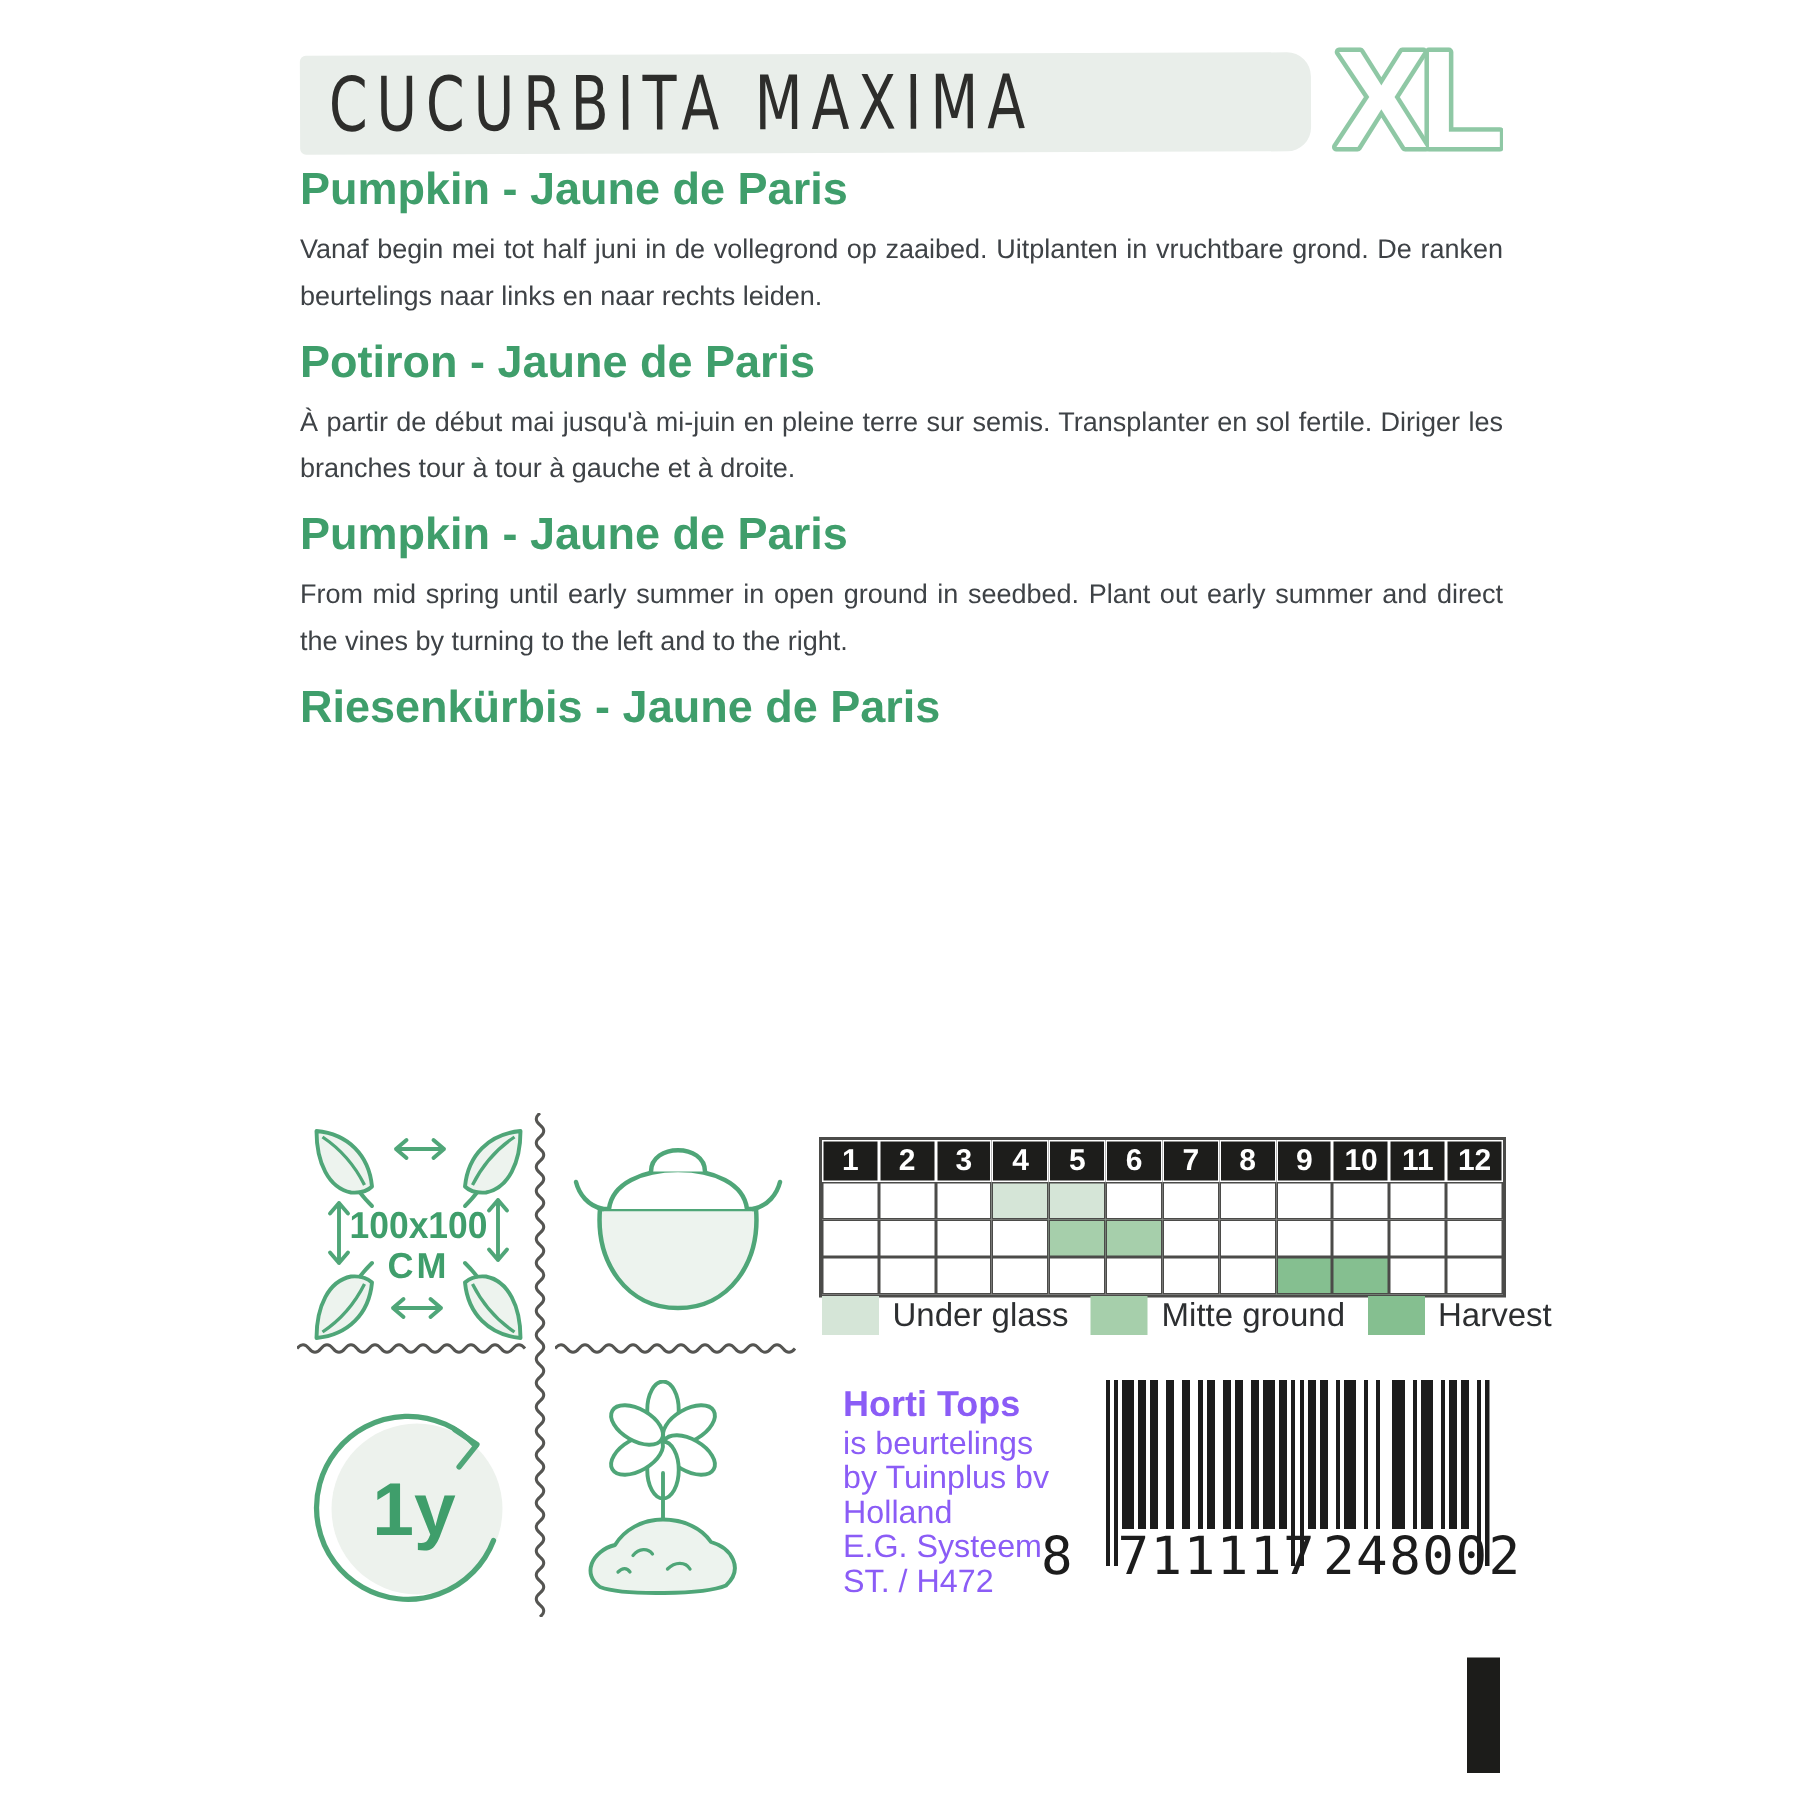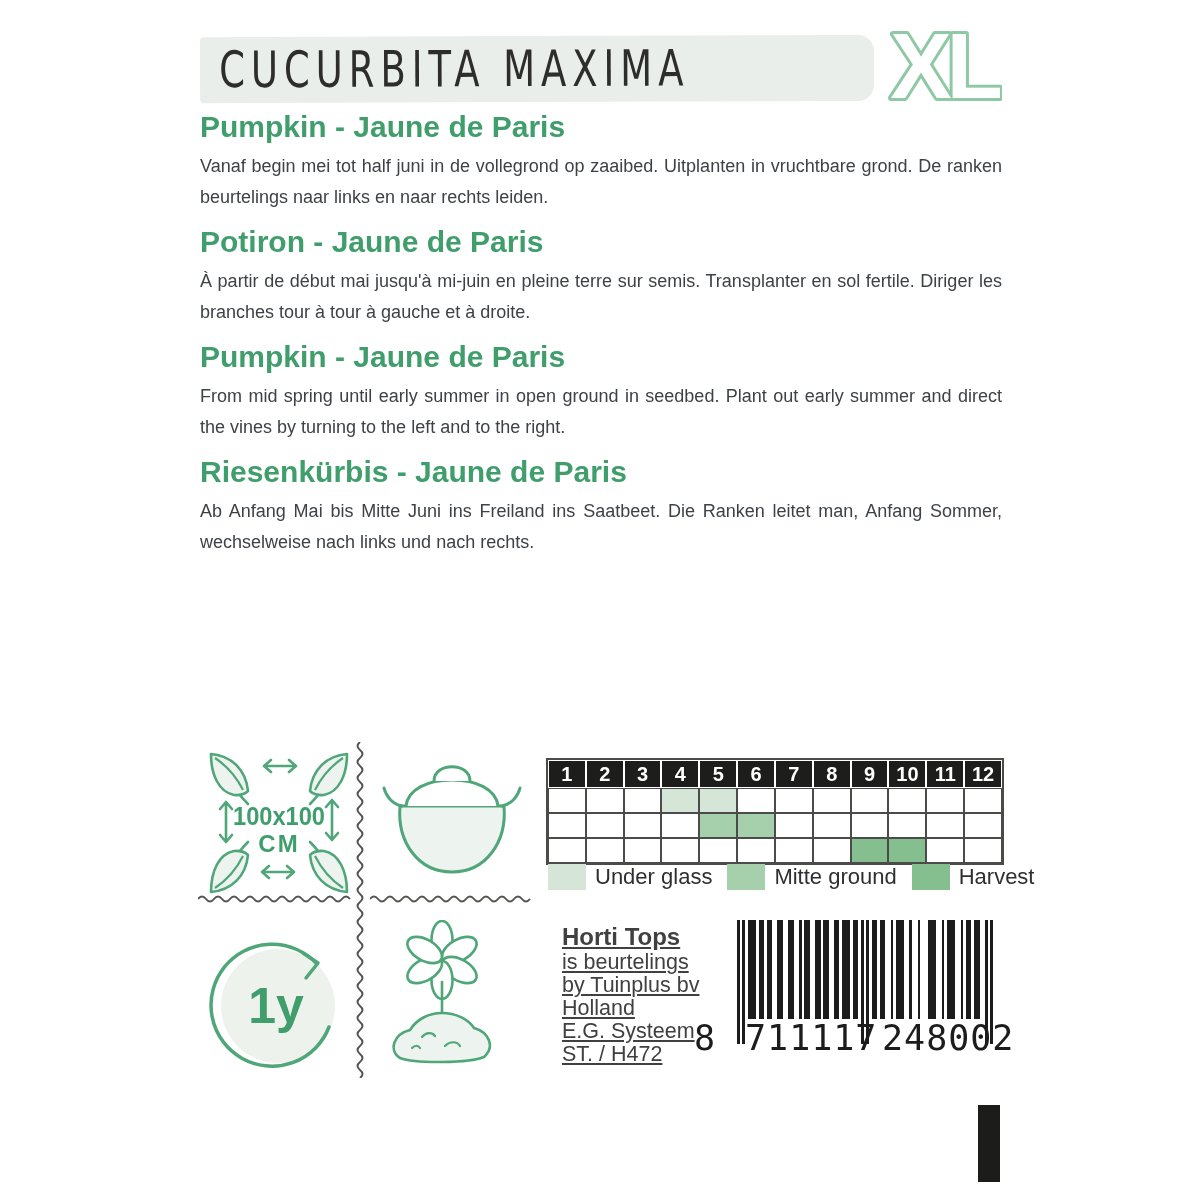--- a/index.html
+++ b/index.html
@@ -24,21 +24,21 @@
   #cal-grid{position:absolute;left:546px;top:758px;width:458px;display:grid;
             grid-template-columns:repeat(12,1fr);border:2px solid #4b4b49;background:#fff;box-sizing:border-box;}
   .cal-head{height:26px;background:#1d1d1b;color:#fff;font-weight:bold;font-size:20px;
             display:flex;align-items:center;justify-content:center;border:1px solid #ffffff;}
   .cal-cell{height:23px;border:1px solid #4b4b49;}
   #cal-legend{position:absolute;left:548px;top:864px;width:470px;display:flex;align-items:center;
               font-size:22px;color:#2d2f31;justify-content:space-between;}
   .swatch{width:38px;height:26px;margin-right:9px;flex:none;}
   .legend-label{margin-right:15px;white-space:nowrap;}
   
-  .distributor{position:absolute;left:562px;top:924px;font-size:21.5px;line-height:23px;color:#404040;text-decoration:underline;}
+  .distributor{position:absolute;left:562px;top:924px;font-size:21.5px;line-height:23px;color:#8b5cf6;}
   .distributor .name{font-size:24px;font-weight:bold;line-height:26px;margin-bottom:1px;}
   .barcode{position:absolute;left:690px;top:920px;width:318px;height:150px;}
   .barcode svg{position:absolute;left:47px;top:0;width:256px;height:124px;}
   .bc-num{position:absolute;top:98px;font-family:"DejaVu Sans Mono",monospace;font-size:35px;
           line-height:40px;color:#1c1c1c;}
   .bc-prefix{left:4px;}
   .bc-g1{left:55px;width:113px;text-align:center;letter-spacing:1px;}
   .bc-g2{left:192px;width:113px;text-align:left;letter-spacing:1px;}
   .black-bar{position:absolute;left:978px;top:1105px;width:22px;height:77px;background:#1c1c1a;}
   text{font-family:"Liberation Sans",sans-serif;}
@@ -63,21 +63,20 @@
   <div class="section" id="sec-1">
     <h2>Potiron - Jaune de Paris</h2>
     <p>À partir de début mai jusqu'à mi-juin en pleine terre sur semis. Transplanter en sol fertile. Diriger les branches tour à tour à gauche et à droite.</p>
   </div>
   <div class="section" id="sec-2">
     <h2>Pumpkin - Jaune de Paris</h2>
     <p>From mid spring until early summer in open ground in seedbed. Plant out early summer and direct the vines by turning to the left and to the right.</p>
   </div>
   <div class="section" id="sec-3">
     <h2>Riesenkürbis - Jaune de Paris</h2>
-    <p>Ab Anfang Mai bis Mitte Juni ins Freiland ins Saatbeet. Die Ranken leitet man, Anfang Sommer, wechselweise nach links und nach rechts.</p>
   </div>
 
   <svg class="abs" style="left:198px;top:742px;" width="162" height="162" viewBox="0 0 162 162">
     <defs>
       <g id="leaf">
         <path d="M5 4 C26 6 40 20 42 41 C39 44 34 45.5 28 45 C13 42 5 25 5 4 Z" fill="#edf3ee" stroke="#4fa678" stroke-width="2.6" stroke-linejoin="round"></path>
         <path d="M37 40 C31 28 21 16 9 8" fill="none" stroke="#4fa678" stroke-width="2.2"></path>
         <path d="M34 45 C37 49 39 51 42 54" fill="none" stroke="#4fa678" stroke-width="2.6" stroke-linecap="round"></path>
       </g>
     </defs>

